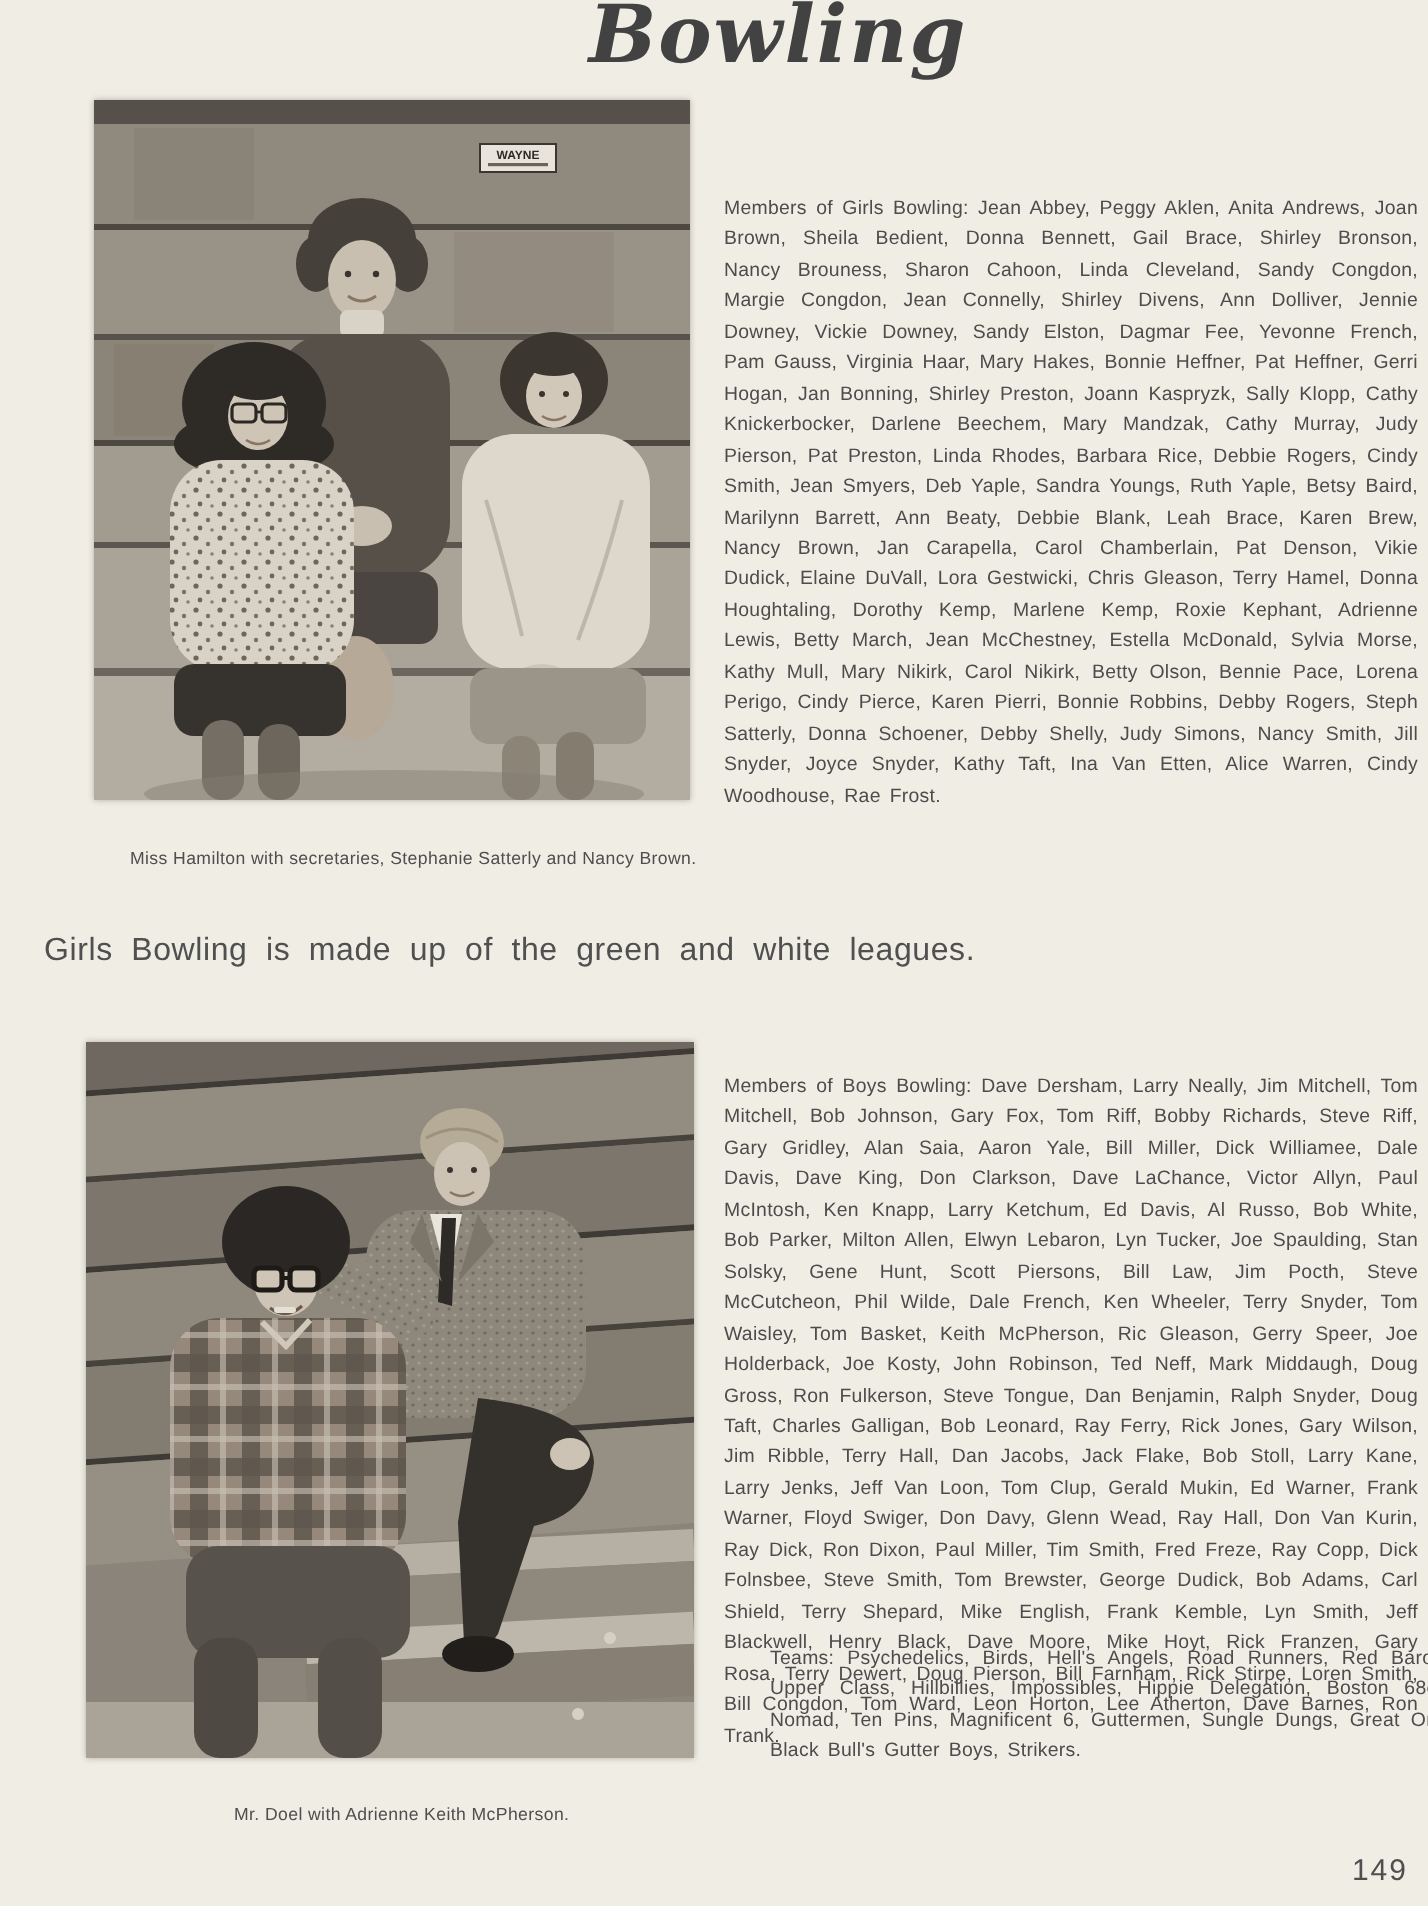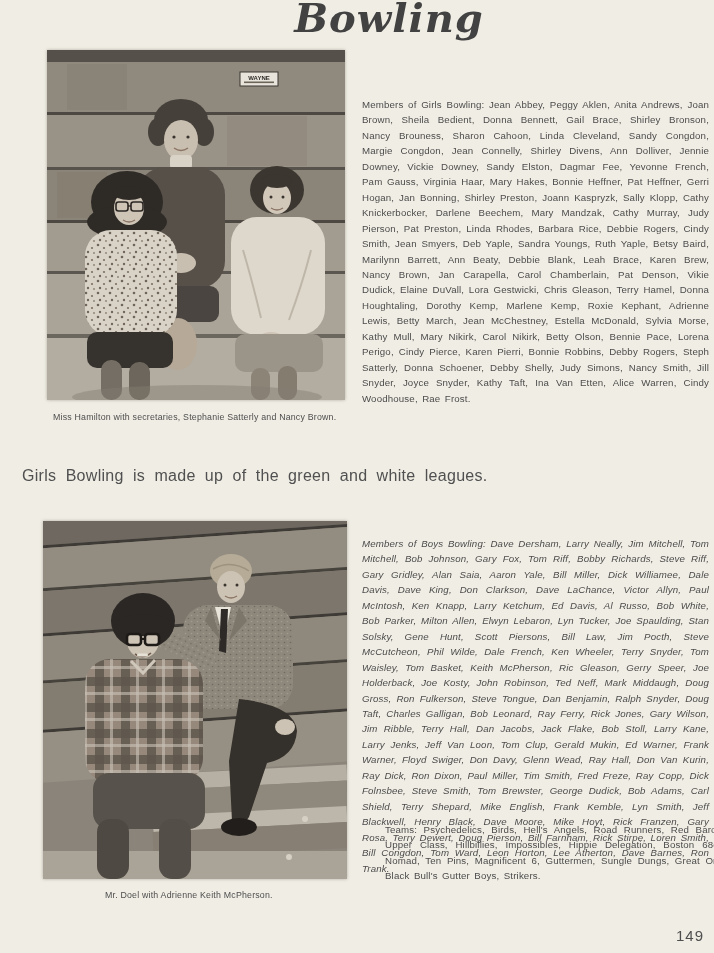--- a/index.html
+++ b/index.html
@@ -21,24 +21,24 @@
   .photo svg{display:block;}
   .photo1{left:47px;top:50px;width:298px;height:350px;}
   .photo2{left:43px;top:521px;width:304px;height:358px;}
   .body-text{
     position:absolute;margin:0;width:347px;left:362px;
     font-size:9.7px;line-height:15.45px;
     text-align:justify;color:#4c4c4c;
     word-spacing:1.6px;letter-spacing:.15px;
   }
   .girls-text{top:97px;}
-  .boys-text{top:536px;font-style:italic;}
+  .boys-text{top:536px;}
   .teams-text{top:822px;margin-left:23px;}
   .caption{
-    position:absolute;margin:0;
+    position:absolute;margin:12px;
     font-size:8.8px;color:#4e4e4e;letter-spacing:.2px;
   }
   .caption1{left:53px;top:412px;}
   .caption2{left:105px;top:890px;}
   .lead{
     position:absolute;margin:0;left:22px;top:467px;
     font-size:16px;color:#505050;word-spacing:4.5px;letter-spacing:.3px;
   }
   .page-number{
     position:absolute;right:10px;top:927px;

